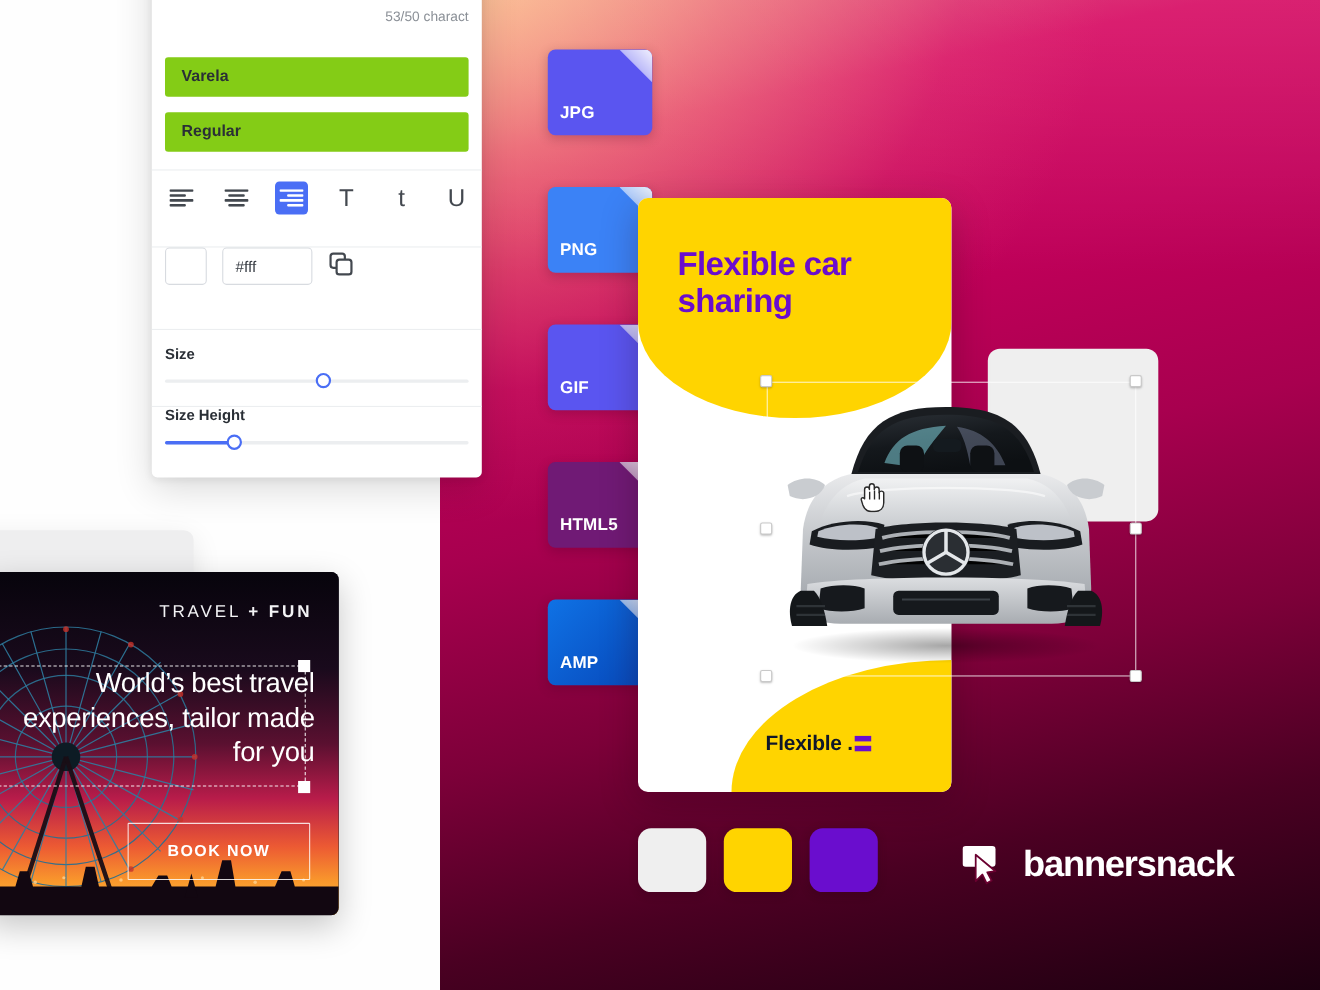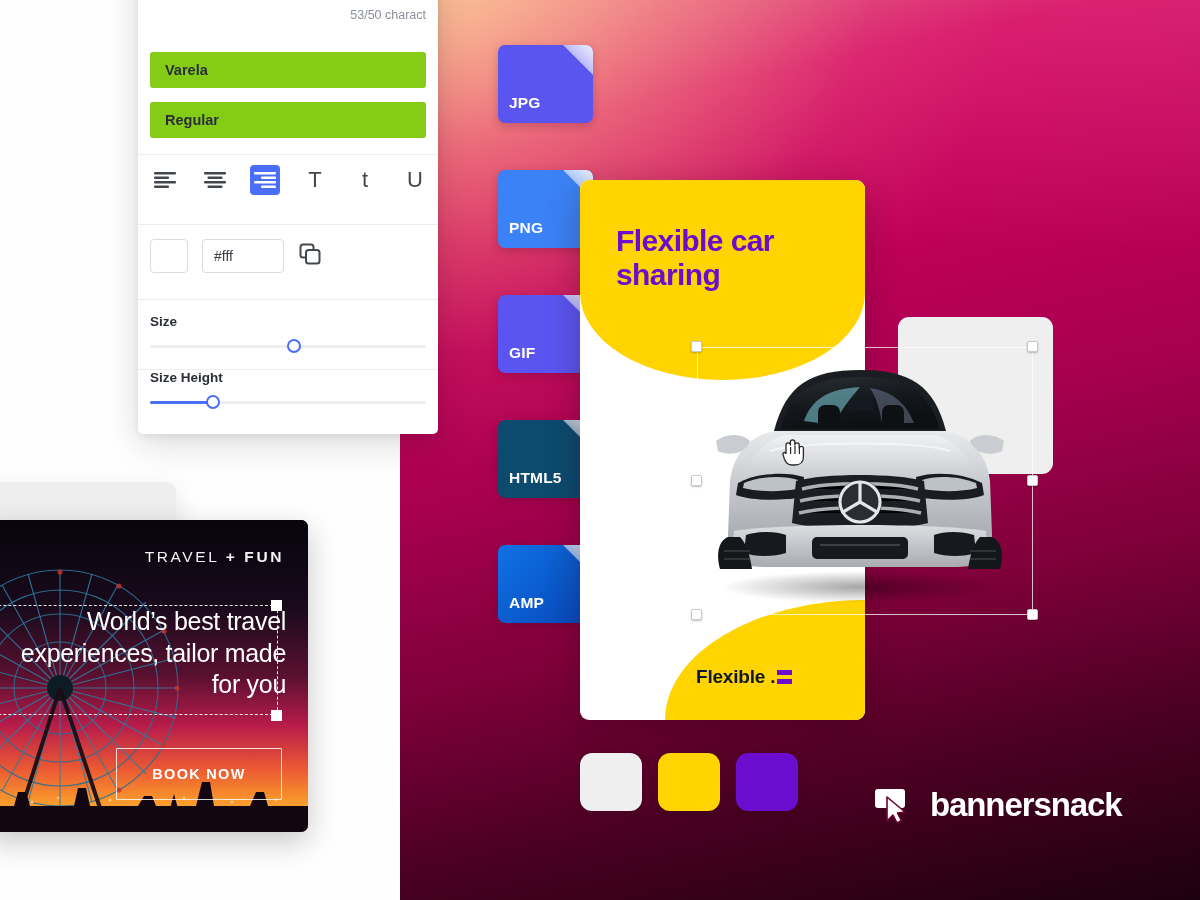--- a/index.html
+++ b/index.html
@@ -96,21 +96,21 @@
     position:absolute; width:11px; height:11px; background:#fff;
     border:1px solid #c9c9c9; border-radius:2px;
     box-shadow:0 1px 2px rgba(0,0,0,0.25);
   }
 
   
   .swatches { position:absolute; left:580px; top:753px; display:flex; gap:16px; }
   .swatch { width:62px; height:58px; border-radius:12px; box-shadow:0 2px 8px rgba(40,0,20,0.25); }
 
   
-  .logo { position:absolute; left:875px; top:765px; display:flex; align-items:center; gap:13px;margin-top:20px; }
+  .logo { position:absolute; left:875px; top:765px; display:flex; align-items:center; gap:13px; }
   .logo-mark { position:relative; width:42px; height:40px; }
   .logo-text { color:#fff; font-size:33px; font-weight:bold; letter-spacing:-1.1px; }
 
   
   .panel {
     position:absolute; left:138px; top:-46px; width:300px; height:480px;
     background:#fff; border-radius:5px;
     box-shadow:0 10px 34px rgba(0,0,0,0.14), 0 2px 8px rgba(0,0,0,0.07);
   }
   .char-count {
@@ -127,21 +127,21 @@
   .row-weight { top:148px; }
 
   .divider { position:absolute; left:0; width:300px; height:1px; background:#eceef0; }
 
   .align-row { position:absolute; left:12px; top:211px; display:flex; align-items:center; gap:20px; }
   .tool { width:30px; height:30px; display:flex; align-items:center; justify-content:center; border-radius:4px; }
   .tool.active { background:#4a6ef5; }
   .tool svg { display:block; }
   .tool-glyph { font-size:22px; color:#43484f; line-height:1; }
 
-  .color-row { position:absolute; left:12px; top:285px; display:flex; align-items:center; gap:14px; }
+  .color-row { position:absolute; left:12px; top:271px; display:flex; align-items:center; gap:14px; }
   .color-chip { width:38px; height:34px; background:#fff; border:1px solid #d8dbe0; border-radius:4px; }
   .color-field {
     width:82px; height:34px; background:#fff; border:1px solid #d8dbe0; border-radius:4px;
     display:flex; align-items:center; padding-left:11px;
     font-size:14px; color:#3a3f46; font-family:"Liberation Sans", sans-serif;
   }
 
   .slider-block { position:absolute; left:12px; width:276px; }
   .slider-label { font-size:13.5px; font-weight:bold; color:#2a2f36; margin-bottom:16px; }
   .track { position:relative; height:3px; background:#eceef0; border-radius:2px; }
@@ -205,21 +205,21 @@
       <div class="lbl">JPG</div>
     </div>
     <div class="fmt" style="background:#3b82f6">
       <div class="fold"></div>
       <div class="lbl">PNG</div>
     </div>
     <div class="fmt" style="background:#5A55F0">
       <div class="fold"></div>
       <div class="lbl">GIF</div>
     </div>
-    <div class="fmt" style="background:#0c4a6e">
+    <div class="fmt" style="background:#701a75">
       <div class="fold"></div>
       <div class="lbl">HTML5</div>
     </div>
     <div class="fmt" style="background:linear-gradient(135deg,#0F72E5,#0746B8)">
       <div class="fold"></div>
       <div class="lbl">AMP</div>
     </div>
   </div>
 
   <div class="gray-card"></div>

